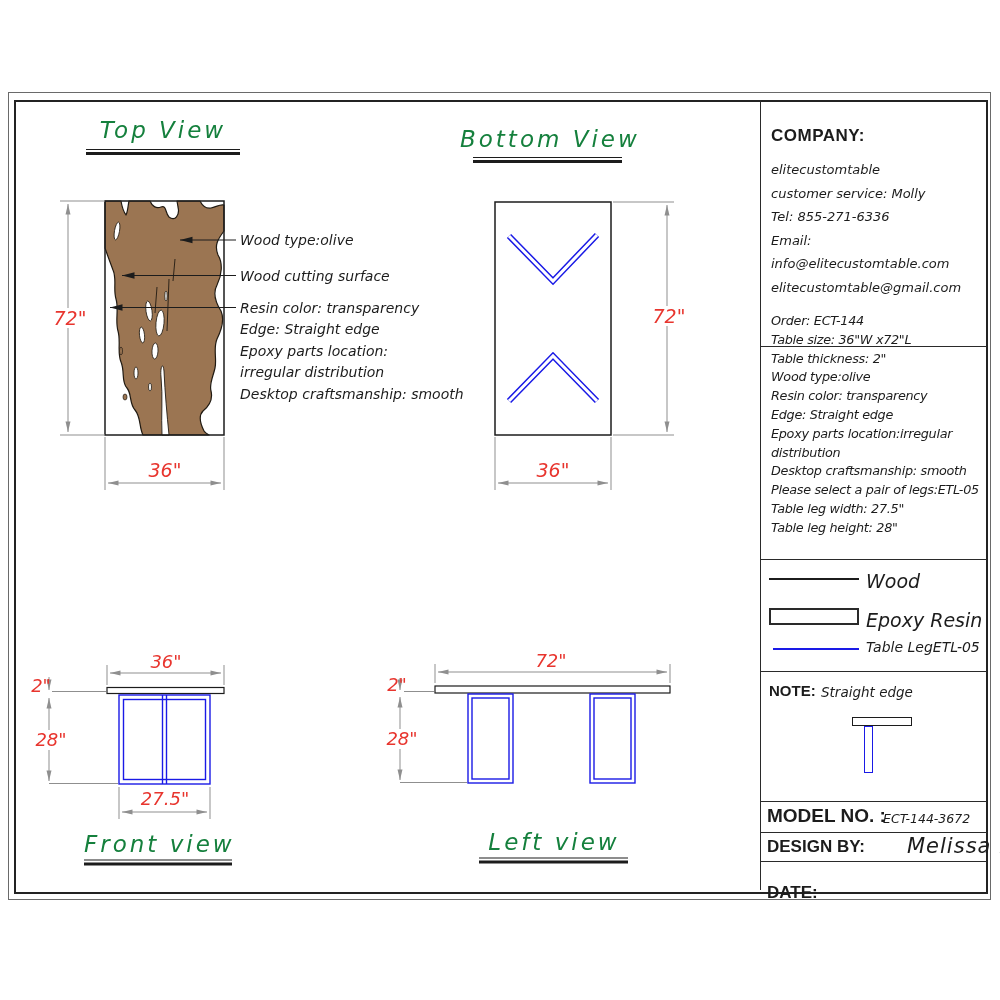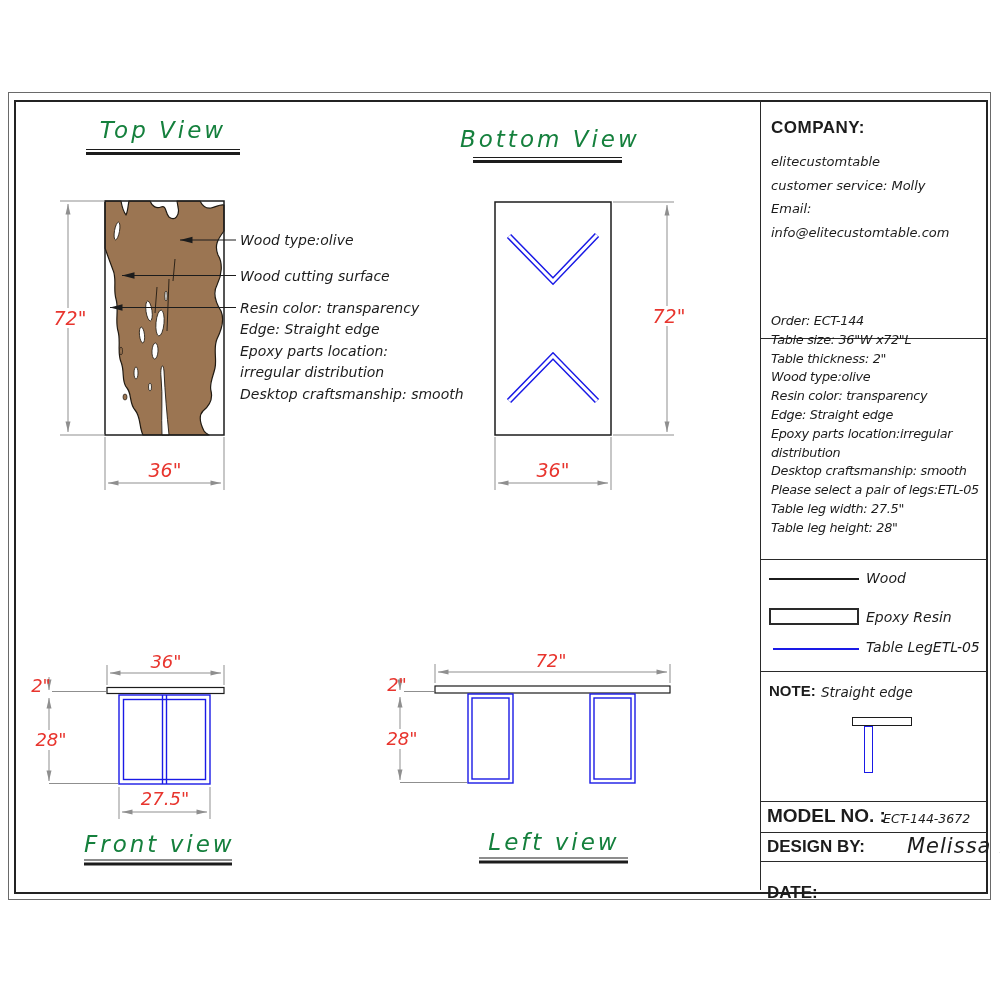--- a/index.html
+++ b/index.html
@@ -16,21 +16,21 @@
   .dim.small{font-size:18px;}
   .dim.bgw{background:#fff;padding:0 2px;}
   .anno{position:absolute;left:240px;font-style:italic;font-size:14px;color:#1c1c1c;white-space:nowrap;}
   
   .panel{position:absolute;left:760px;top:100px;width:226px;height:790px;border-left:1.5px solid #2a2a2a;}
   .sec{position:absolute;left:0;width:100%;border-bottom:1.5px solid #2a2a2a;box-sizing:border-box;}
   .sec.last{border-bottom:none;}
   .heading{font-weight:bold;font-size:17px;letter-spacing:0.5px;font-family:"Liberation Sans",sans-serif;}
   .c-line{font-style:italic;font-size:13px;line-height:23.5px;white-space:nowrap;}
   .order-line{font-style:italic;font-size:12.8px;line-height:18.8px;letter-spacing:-0.3px;white-space:nowrap;}
-  .legend-label{position:absolute;font-style:italic;font-size:14px;white-space:nowrap;}
+  .legend-label{position:absolute;font-style:italic;font-size:19px;white-space:nowrap;}
   .swatch-line{position:absolute;height:2px;background:#1c1c1c;}
   .swatch-rect{position:absolute;border:2px solid #2a2a2a;background:#fff;}
   .swatch-blue{position:absolute;height:2px;background:#1a1ae6;}
   .note-head{position:absolute;font-weight:bold;font-size:15px;font-family:"Liberation Sans",sans-serif;}
   .note-text{position:absolute;font-style:italic;font-size:13.5px;white-space:nowrap;}
   .note-top{position:absolute;border:1.5px solid #1c1c1c;background:#fff;}
   .note-leg{position:absolute;border:1.5px solid #1a1ae6;background:#fff;}
   .tb-label{position:absolute;font-weight:bold;font-family:"Liberation Sans",sans-serif;white-space:nowrap;}
   .tb-value{position:absolute;font-style:italic;white-space:nowrap;}
 </style>
@@ -193,27 +193,29 @@
   <div class="anno" style="top:232px;">Wood type:olive</div>
   <div class="anno" style="top:268px;">Wood cutting surface</div>
   <div class="anno" style="top:300px;">Resin color: transparency</div>
   <div class="anno" style="top:321px;">Edge: Straight edge</div>
   <div class="anno" style="top:343px;">Epoxy parts location:</div>
   <div class="anno" style="top:364px;">irregular distribution</div>
   <div class="anno" style="top:386px;">Desktop craftsmanship: smooth</div>
 
   <div class="panel">
 
-    <div class="sec" style="top:4px;height:235px;">
+    <div class="sec" style="top:12px;height:235px;">
       <div class="heading abs" style="left:10px;top:14px;">COMPANY:</div>
       <div class="abs" style="left:10px;top:46px;">
         <div class="c-line">elitecustomtable</div>
         <div class="c-line">customer service: Molly</div>
+        <div class="c-line">Tel: 855-271-6336</div>
         <div class="c-line">Email:</div>
         <div class="c-line">info@elitecustomtable.com</div>
+        <div class="c-line">elitecustomtable@gmail.com</div>
       </div>
     </div>
 
     <div class="sec" style="top:203px;height:257px;">
       <div class="abs" style="left:10px;top:9px;">
         <div class="order-line">Order: ECT-144</div>
         <div class="order-line">Table size: 36"W x72"L</div>
         <div class="order-line">Table thickness: 2"</div>
         <div class="order-line">Wood type:olive</div>
         <div class="order-line">Resin color: transparency</div>

